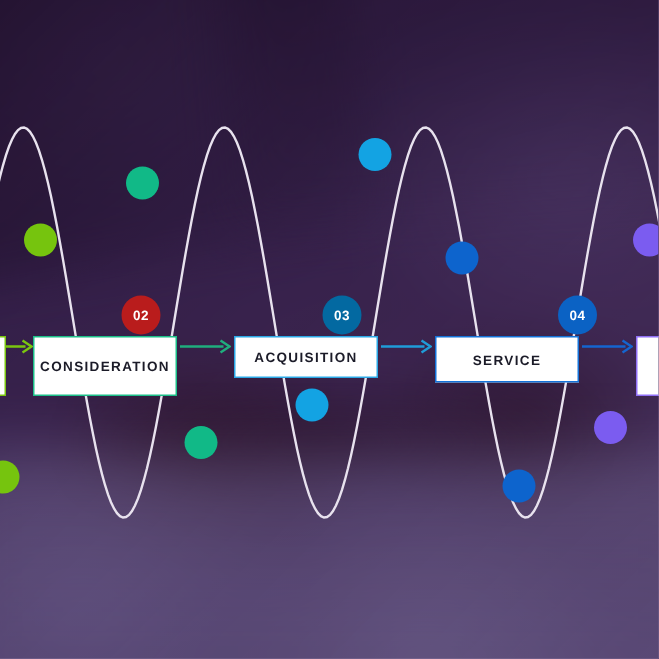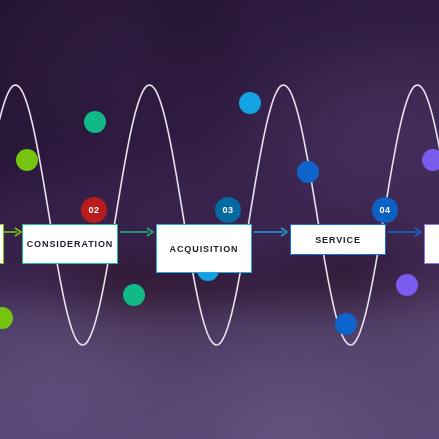--- a/index.html
+++ b/index.html
@@ -124,21 +124,21 @@
           <polyline points="27,2 33,6 27,10" fill="none" stroke="#1565cf" stroke-width="1.6"></polyline>
         </svg></div>
     </div>
 
   <div id="step-layer">
       <div class="step" style="left: -92px; top: 210px; width: 96px; height: 40px; border: 1.5px solid rgb(122, 198, 15);"></div>
       <div class="step" style="left: 22px; top: 210px; width: 96px; height: 40px; border: 1.5px solid rgb(27, 191, 136);">
         <span class="step-label">CONSIDERATION</span>
       </div>
       <div class="badge" style="background: #b91c1c; left: 81px; top: 197px;">02</div>
-      <div class="step" style="left: 156px; top: 210px; width: 96px; height: 49px; border: 1.5px solid rgb(42, 168, 230);">
+      <div class="step" style="left: 156px; top: 210px; width: 96px; height: 28px; border: 1.5px solid rgb(42, 168, 230);">
         <span class="step-label">ACQUISITION</span>
       </div>
       <div class="badge" style="background: #0369a1; left: 215px; top: 197px;">03</div>
       <div class="step" style="left: 290px; top: 210px; width: 96px; height: 31px; border: 1.5px solid rgb(19, 114, 216);">
         <span class="step-label">SERVICE</span>
       </div>
       <div class="badge" style="background: rgb(11, 98, 196); left: 332px; top: 197px; margin-left: 40px;">04</div>
       <div class="step" style="left: 424px; top: 210px; width: 96px; height: 40px; border: 1.5px solid rgb(143, 111, 245);"></div>
     </div>
 

